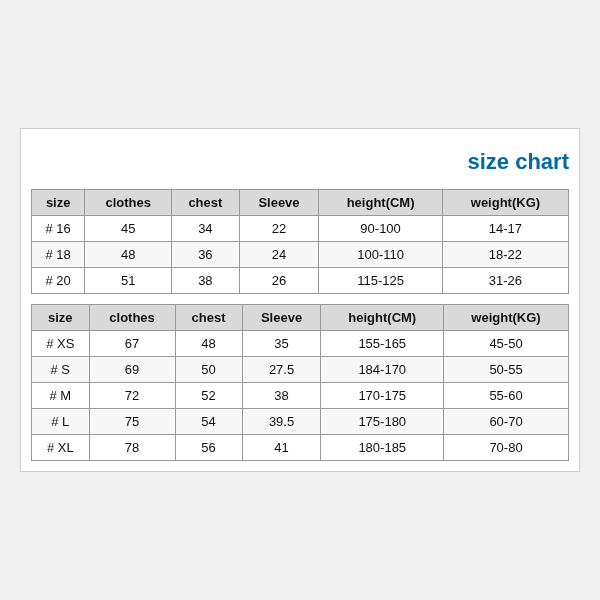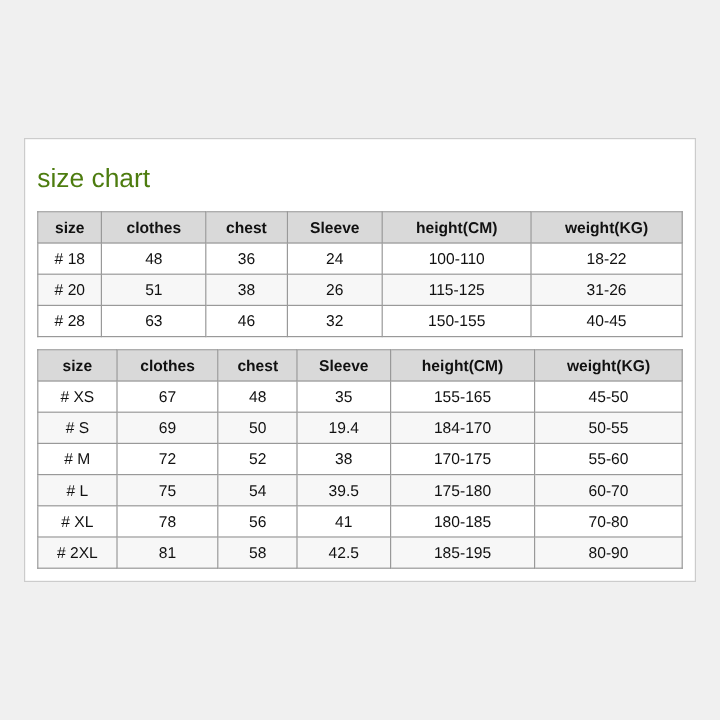--- a/index.html
+++ b/index.html
@@ -12,25 +12,25 @@
       justify-content: center;
       font-family: Arial, sans-serif;
     }
     .card {
       background: #fff;
       border: 1px solid #ccc;
       width: 560px;
       padding: 10px;
     }
     .title {
-      text-align: left;
+      text-align: right;
       font-size: 22px;
-      font-weight: normal;
+      font-weight: bold;
       padding: 10px 0 14px;
-      color: #4d7c0f;
+      color: #0369a1;
     }
     table {
       width: 100%;
       border-collapse: collapse;
       font-size: 13px;
     }
     table + table {
       margin-top: 10px;
     }
     th, td {
@@ -63,43 +63,43 @@
 
       <th>size</th>
           <th>clothes</th>
           <th>chest</th>
           <th>Sleeve</th>
           <th>height(CM)</th>
           <th>weight(KG)</th>
         </tr>
     </thead>
     <tbody id="tbody1">
+    <tr>
+          <td># 16</td>
+          <td>45</td>
+          <td>34</td>
+          <td>22</td>
+          <td>90-100</td>
+          <td>14-17</td>
+        </tr>
         <tr>
           <td># 18</td>
           <td>48</td>
           <td>36</td>
           <td>24</td>
           <td>100-110</td>
           <td>18-22</td>
         </tr>
         <tr>
           <td># 20</td>
           <td>51</td>
           <td>38</td>
           <td>26</td>
           <td>115-125</td>
           <td>31-26</td>
-        </tr>
-        <tr>
-          <td># 28</td>
-          <td>63</td>
-          <td>46</td>
-          <td>32</td>
-          <td>150-155</td>
-          <td>40-45</td>
         </tr>
       </tbody>
   </table>
 
   <table>
     <thead>
       <tr>
       <th>size</th>
           <th>clothes</th>
           <th>chest</th>
@@ -114,21 +114,21 @@
           <td>67</td>
           <td>48</td>
           <td>35</td>
           <td>155-165</td>
           <td>45-50</td>
         </tr>
         <tr>
           <td># S</td>
           <td>69</td>
           <td>50</td>
-          <td>19.4</td>
+          <td>27.5</td>
           <td>184-170</td>
           <td>50-55</td>
         </tr>
         <tr>
           <td># M</td>
           <td>72</td>
           <td>52</td>
           <td>38</td>
           <td>170-175</td>
           <td>55-60</td>
@@ -142,23 +142,15 @@
           <td>60-70</td>
         </tr>
         <tr>
           <td># XL</td>
           <td>78</td>
           <td>56</td>
           <td>41</td>
           <td>180-185</td>
           <td>70-80</td>
         </tr>
-        <tr>
-          <td># 2XL</td>
-          <td>81</td>
-          <td>58</td>
-          <td>42.5</td>
-          <td>185-195</td>
-          <td>80-90</td>
-        </tr>
       </tbody>
   </table>
 </div>
 
 </body></html>

